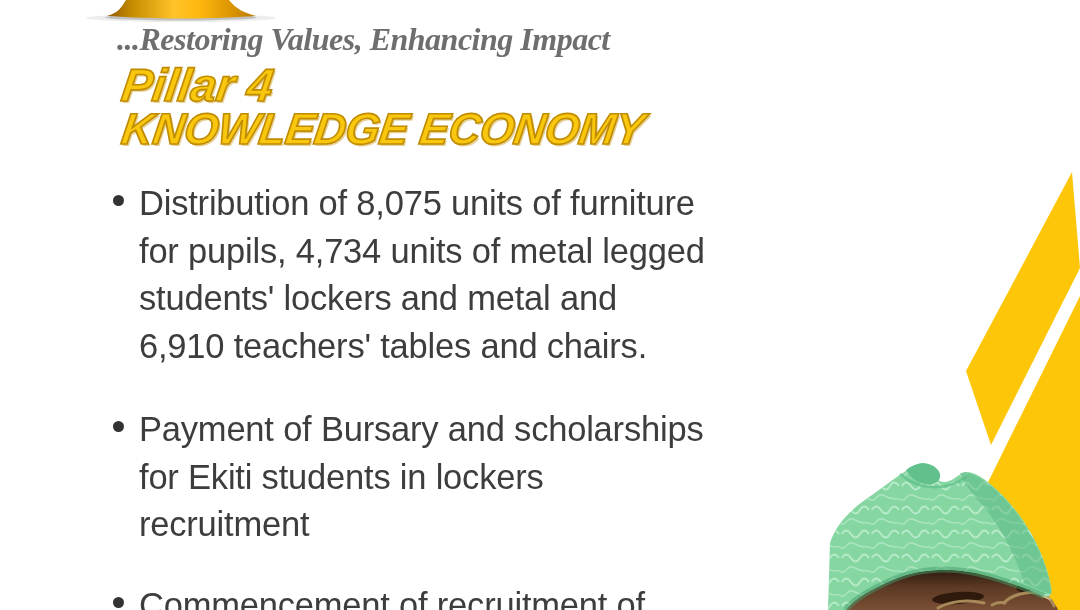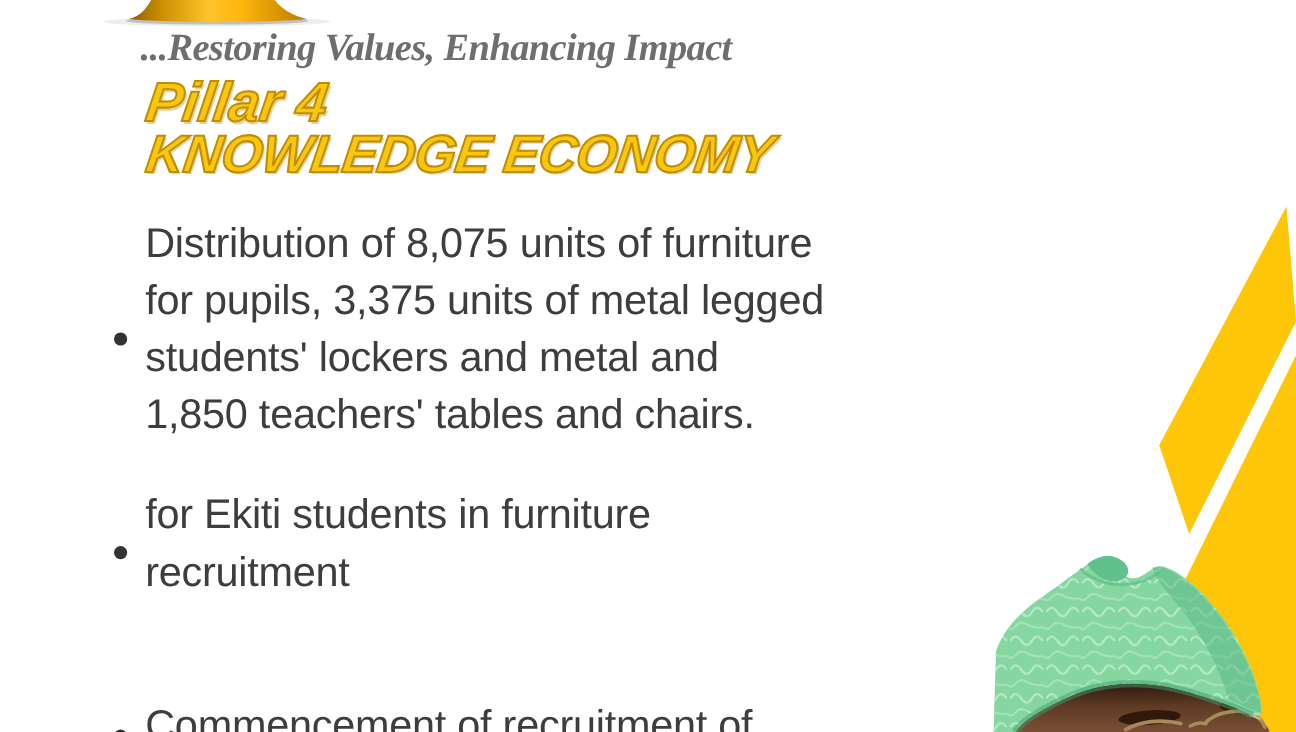--- a/index.html
+++ b/index.html
@@ -30,22 +30,22 @@
     text-shadow:2px 2px 0 rgba(193,140,0,.40);
     transform:skewX(-8deg);
     transform-origin:left bottom;
     white-space:nowrap;
     z-index:2;
   }
   .pillar-label{left:119px;top:62px;font-size:46px;line-height:1.0;}
   .pillar-title{left:119px;top:107px;font-size:44px;line-height:1.0;letter-spacing:-0.5px;}
 
   .bullet-item{
-    position:absolute;left:95px;
-    display:flex;align-items:center;
+    position:absolute;left:113px;
+    display:flex;align-items:flex-start;
     z-index:2;
   }
   .bullet-dot{
     width:11px;height:11px;border-radius:50%;
     background:#333333;flex:none;
     margin-top:14.5px;
   }
   .bullet-lines{
     margin-left:15px;
     color:#3d3d3d;
@@ -136,30 +136,31 @@
 
   <div class="abs tagline">...Restoring Values, Enhancing Impact</div>
 
   <div class="abs gold-head pillar-label">Pillar 4</div>
   <div class="abs gold-head pillar-title">KNOWLEDGE ECONOMY</div>
 
   <div class="bullet-item b1">
     <span class="bullet-dot"></span>
     <div class="bullet-lines">
       <div class="bullet-line">Distribution of 8,075 units of furniture</div>
-      <div class="bullet-line">for pupils, 3,375 units of metal legged</div>
+      <div class="bullet-line">for pupils, 4,734 units of metal legged</div>
       <div class="bullet-line">students' lockers and metal and</div>
-      <div class="bullet-line">1,850 teachers' tables and chairs.</div>
+      <div class="bullet-line">6,910 teachers' tables and chairs.</div>
     </div>
   </div>
 
   <div class="bullet-item b2">
     <span class="bullet-dot"></span>
     <div class="bullet-lines">
-      <div class="bullet-line">for Ekiti students in furniture</div>
+      <div class="bullet-line">Payment of Bursary and scholarships</div>
+      <div class="bullet-line">for Ekiti students in lockers</div>
       <div class="bullet-line">recruitment</div>
     </div>
   </div>
 
   <div class="bullet-item b3">
     <span class="bullet-dot"></span>
     <div class="bullet-lines">
       <div class="bullet-line">Commencement of recruitment of</div>
     </div>
   </div>

